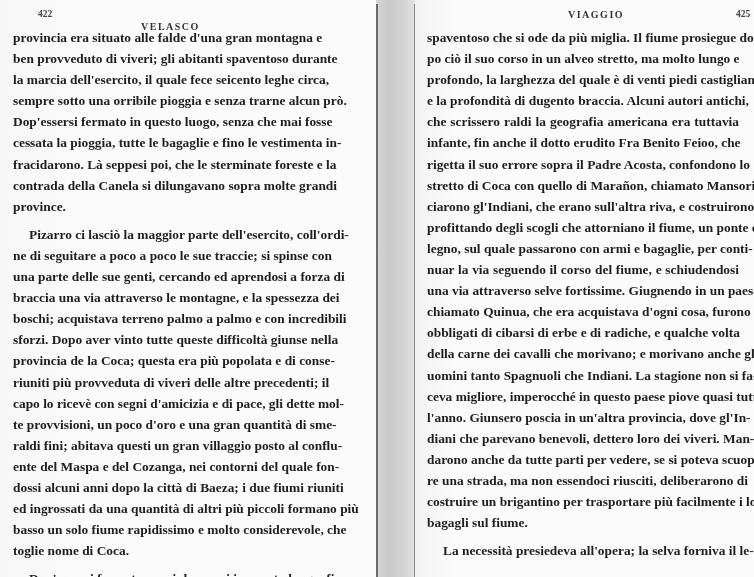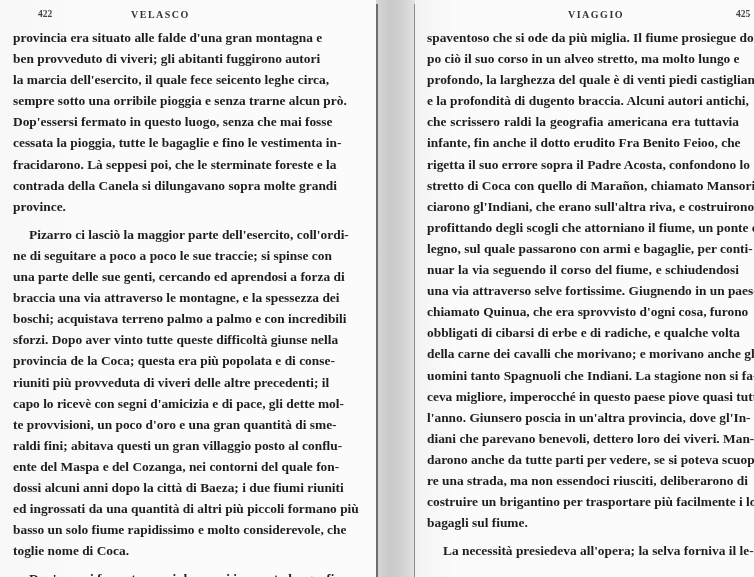--- a/index.html
+++ b/index.html
@@ -43,24 +43,24 @@
   .right-text { left: 427px; top: 27px; width: 312px; }
 </style>
 </head>
 <body>
 
 <div class="spread">
   <div class="top-edge"></div>
 
   <div class="page page-left">
     <span class="page-number" style="left:38px;">422</span>
-    <span class="running-head" style="left:131px;">VELASCO</span>
+    <span class="running-head" style="left:141px;margin-top:12px;">VELASCO</span>
     <div class="text-block left-text" id="left-text">
         <span class="line">provincia era situato alle falde d'una gran montagna e</span>
-        <span class="line">ben provveduto di viveri; gli abitanti fuggirono autori</span>
+        <span class="line">ben provveduto di viveri; gli abitanti spaventoso durante</span>
         <span class="line">la marcia dell'esercito, il quale fece seicento leghe circa,</span>
         <span class="line">sempre sotto una orribile pioggia e senza trarne alcun prò.</span>
         <span class="line">Dop'essersi fermato in questo luogo, senza che mai fosse</span>
         <span class="line">cessata la pioggia, tutte le bagaglie e fino le vestimenta in-</span>
         <span class="line">fracidarono. Là seppesi poi, che le sterminate foreste e la</span>
         <span class="line">contrada della Canela si dilungavano sopra molte grandi</span>
         <span class="line last">province.</span>
         <span class="line indent para-gap">Pizarro ci lasciò la maggior parte dell'esercito, coll'ordi-</span>
         <span class="line">ne di seguitare a poco a poco le sue traccie; si spinse con</span>
         <span class="line">una parte delle sue genti, cercando ed aprendosi a forza di</span>
@@ -96,21 +96,21 @@
       <span class="line">e la profondità di dugento braccia. Alcuni autori antichi,</span>
       <span class="line">che scrissero raldi la geografia americana era tuttavia</span>
       <span class="line">infante, fin anche il dotto erudito Fra Benito Feioo, che</span>
       <span class="line">rigetta il suo errore sopra il Padre Acosta, confondono lo</span>
       <span class="line last">stretto di Coca con quello di Marañon, chiamato Mansoriche.</span>
       <span class="line">ciarono gl'Indiani, che erano sull'altra riva, e costruirono,</span>
       <span class="line">profittando degli scogli che attorniano il fiume, un ponte di</span>
       <span class="line">legno, sul quale passarono con armi e bagaglie, per conti-</span>
       <span class="line">nuar la via seguendo il corso del fiume, e schiudendosi</span>
       <span class="line">una via attraverso selve fortissime. Giugnendo in un paese</span>
-      <span class="line">chiamato Quinua, che era sprovvisto d'ogni cosa, furono</span>
+      <span class="line">chiamato Quinua, che era acquistava d'ogni cosa, furono</span>
       <span class="line">obbligati di cibarsi di erbe e di radiche, e qualche volta</span>
       <span class="line">della carne dei cavalli che morivano; e morivano anche gli</span>
       <span class="line">uomini tanto Spagnuoli che Indiani. La stagione non si fa-</span>
       <span class="line">ceva migliore, imperocché in questo paese piove quasi tutto</span>
       <span class="line">l'anno. Giunsero poscia in un'altra provincia, dove gl'In-</span>
       <span class="line">diani che parevano benevoli, dettero loro dei viveri. Man-</span>
       <span class="line">darono anche da tutte parti per vedere, se si poteva scuopri-</span>
       <span class="line">re una strada, ma non essendoci riusciti, deliberarono di</span>
       <span class="line">costruire un brigantino per trasportare più facilmente i loro</span>
       <span class="line last">bagagli sul fiume.</span>

